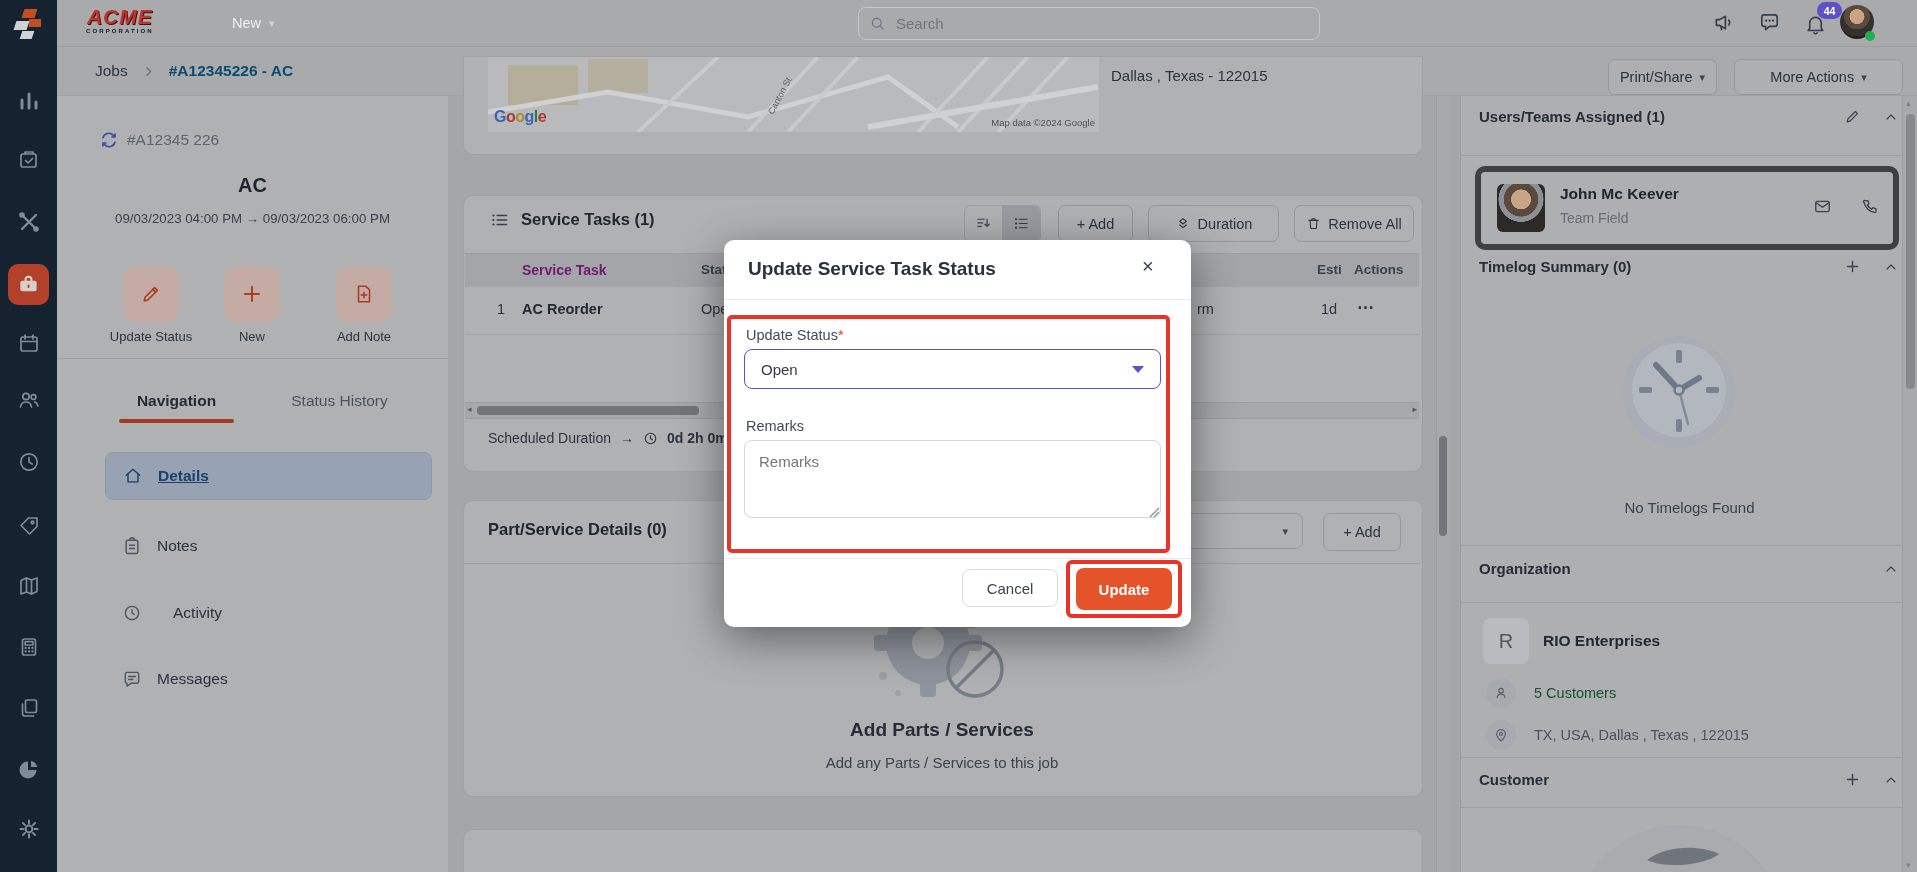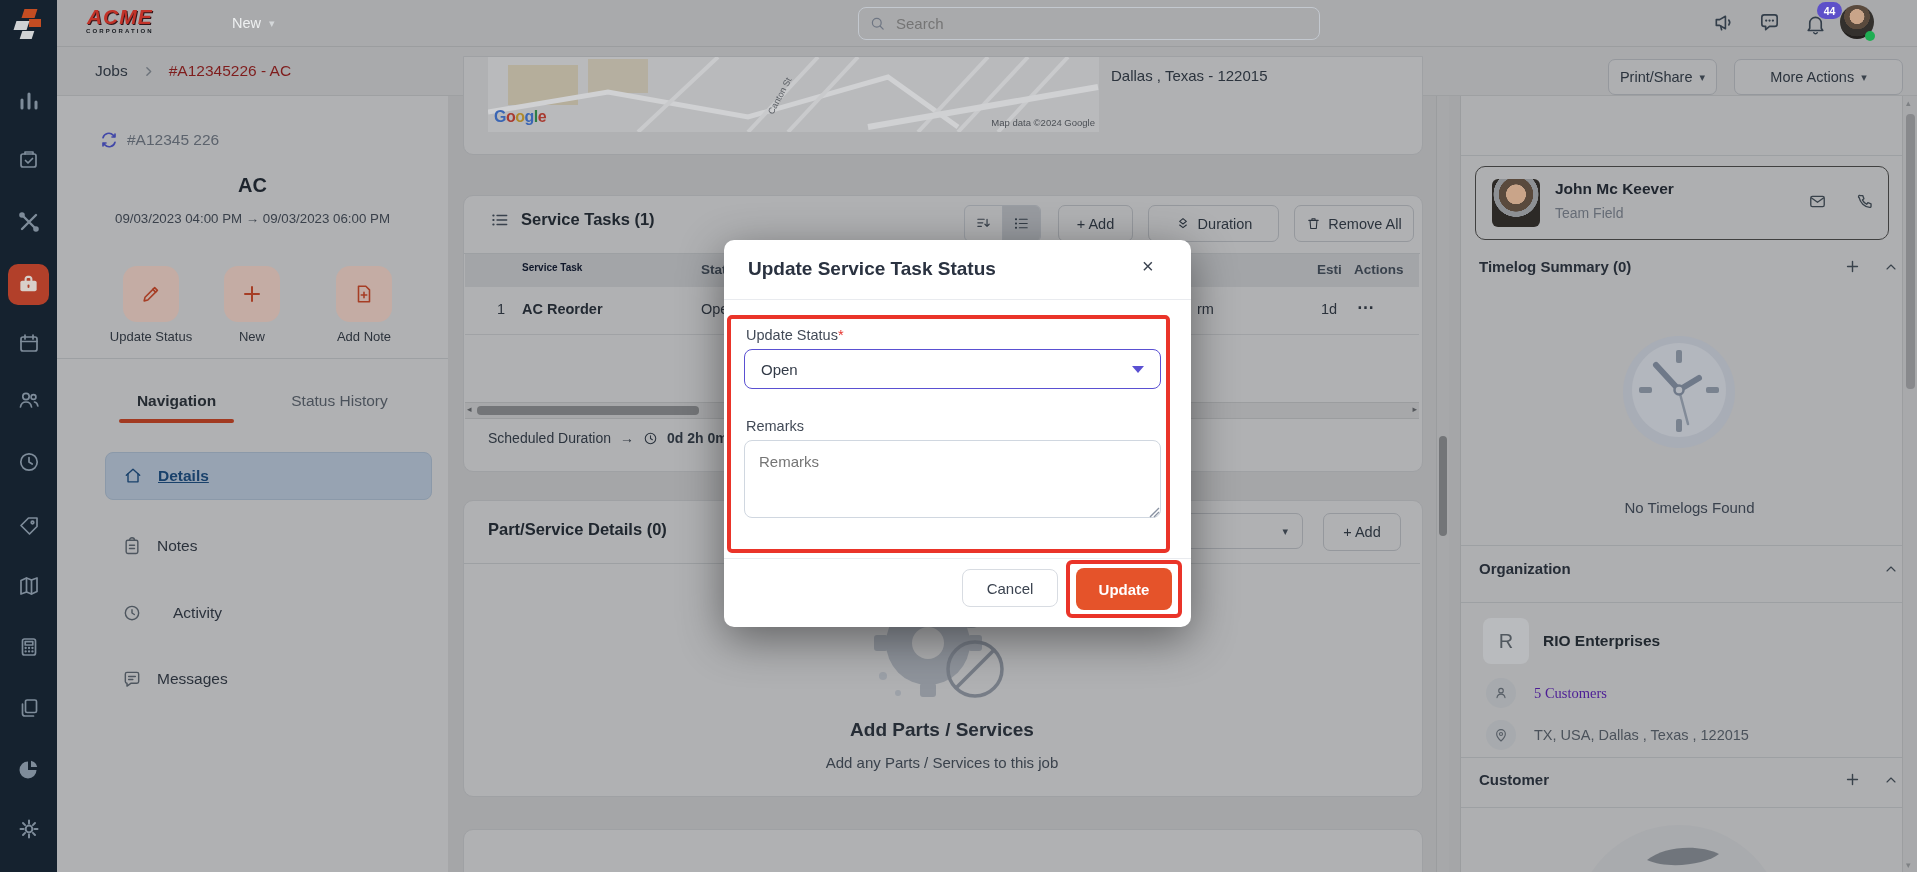--- a/index.html
+++ b/index.html
@@ -157,21 +157,21 @@
   </div>
 
   <div class="abs" style="left:57px;top:47px;width:1860px;height:48px;background:#a9aaac;border-bottom:1px solid #9ea0a2;">
     <div class="abs flex" style="left:38px;top:0;height:48px;gap:14px;">
       <span style="font-size:15.5px;color:#2d353f;cursor:pointer;">Jobs</span>
       <span class="ic" style="color:#6d737b;">
           <svg class="s" width="13" height="13" viewBox="0 0 24 24" style="stroke-width:2.6">
             <path d="M9 5l7 7-7 7"></path>
           </svg>
         </span>
-      <span style="font-size:15.5px;font-weight:400;color:#7f1d1d;">#A12345226 - AC</span>
+      <span style="font-size:15.5px;font-weight:700;color:#0c4a6e;">#A12345226 - AC</span>
     </div>
     <div class="abs btn" style="left:1551px;top:12px;width:107px;height:34px;cursor:pointer;">
       <span>Print/Share</span>
       <span class="caret">▾</span>
     </div>
     <div class="abs btn" style="left:1677px;top:12px;width:167px;height:34px;cursor:pointer;">
       <span>More Actions</span>
       <span class="caret">▾</span>
     </div>
   </div>
@@ -319,21 +319,21 @@
       </div>
       <div class="abs btn" style="left:830px;top:9px;width:118px;height:35px;background:#b0b1b3;cursor:pointer;">
         <svg class="s" width="15" height="15" viewBox="0 0 24 24">
             <path d="M4.5 7h15M9.5 7V4.5h5V7M6.5 7l1 13h9l1-13"></path>
           </svg>
         <span>Remove All</span>
       </div>
       <div class="divider" style="left:0;top:57px;width:956px;"></div>
 
       <div class="abs" style="left:1px;top:58px;width:954px;height:33px;background:#a3a5a8;">
-        <span class="abs" style="left:57px;top:8px;font-size:10px;font-weight:600;color:#0f172a;">Service Task</span>
+        <span class="abs" style="left:57px;top:8px;font-size:14px;font-weight:600;color:#701a75;">Service Task</span>
         <span class="abs" style="left:236px;top:8px;font-size:13.5px;font-weight:600;color:#39424d;">Status</span>
         <span class="abs" style="left:852px;top:8px;font-size:13.5px;font-weight:600;color:#39424d;">Esti</span>
         <span class="abs" style="left:889px;top:8px;font-size:13.5px;font-weight:600;color:#39424d;">Actions</span>
       </div>
 
       <div class="abs" style="left:1px;top:91px;width:954px;height:47px;border-bottom:1px solid #a0a2a5;cursor:pointer;">
         <span class="abs" style="left:32px;top:14px;font-size:14.5px;color:#2b323c;">1</span>
         <span class="abs" style="left:57px;top:14px;font-size:14.5px;font-weight:600;color:#232a33;">AC Reorder</span>
         <span class="abs" style="left:236px;top:14px;font-size:14.5px;color:#2b323c;">Open</span>
         <span class="abs" style="left:732px;top:14px;font-size:14.5px;color:#2b323c;">rm</span>
@@ -396,23 +396,34 @@
 
     <div class="abs card" style="left:15px;top:733px;width:958px;height:60px;"></div>
 
     <div class="abs" style="left:988px;top:0;width:12px;height:776px;background:#a7a8aa;border-left:1px solid #9b9d9f;">
       <div class="abs" style="left:2px;top:340px;width:8px;height:100px;background:#737578;border-radius:4px;cursor:grab;"></div>
     </div>
   </div>
 
   <div class="abs" style="left:1460px;top:96px;width:457px;height:776px;background:#aeafb1;border-left:1px solid #9b9d9f;">
 
+    <div class="abs flex" style="left:18px;top:12px;width:420px;justify-content:space-between;">
+      <span class="sechdr">Users/Teams Assigned (1)</span>
+      <span class="flex" style="gap:22px;color:#39424b;">
+        <svg class="s" width="17" height="17" viewBox="0 0 24 24" style="cursor:pointer;">
+            <path d="M4.5 19.5l1-4L16 5l3 3L8.5 18.5l-4 1z"></path>
+          </svg>
+        <svg class="s" width="16" height="16" viewBox="0 0 24 24" style="cursor:pointer;">
+            <path d="M6 15l6-6 6 6"></path>
+          </svg>
+      </span>
+    </div>
     <div class="divider" style="left:0;top:59px;width:457px;"></div>
 
-    <div class="abs" style="left:14px;top:70px;width:412px;height:72px;border:1px solid #404040;border-radius:10px;">
+    <div class="abs" style="left:14px;top:70px;width:412px;height:72px;border:6px solid #404040;border-radius:10px;">
       <div class="abs" style="left:16px;top:12px;width:48px;height:48px;border-radius:6px;
            background:radial-gradient(circle at 50% 32%, #c9a489 0 24%, #5a4a3d 25% 42%, #8d9094 43% 55%, #2c2926 56%);"></div>
       <div class="abs" style="left:79px;top:13px;font-size:15.5px;font-weight:700;color:#20262f;">John Mc Keever</div>
       <div class="abs" style="left:79px;top:38px;font-size:14px;color:#666c76;">Team Field</div>
       <span class="abs" style="left:332px;top:25px;color:#39424b;">
           <svg class="s" width="19" height="19" viewBox="0 0 24 24" style="cursor:pointer;">
             <rect x="3.5" y="5.5" width="17" height="13" rx="2"></rect>
             <path d="M4.5 7.5 12 13l7.5-5.5"></path>
           </svg>
         </span>
@@ -465,21 +476,21 @@
     </div>
     <div class="abs" style="left:82px;top:536px;font-size:15.5px;font-weight:700;color:#21282f;">RIO Enterprises</div>
 
     <div class="abs flex" style="left:25px;top:582px;gap:18px;">
       <span style="width:30px;height:30px;border-radius:50%;background:#a7aaae;display:flex;align-items:center;justify-content:center;color:#575e66;">
         <svg class="s" width="16" height="16" viewBox="0 0 24 24">
             <circle cx="12" cy="8.5" r="3.4"></circle>
             <path d="M6 19c.6-3.6 2.9-5.3 6-5.3s5.4 1.7 6 5.3"></path>
           </svg>
       </span>
-      <span style="font-size:14.5px;color:#4c1d95;font-family:Liberation Serif, serif;">5 Customers</span>
+      <span style="font-size:14.5px;color:#14532d;">5 Customers</span>
     </div>
     <div class="abs flex" style="left:25px;top:624px;gap:18px;">
       <span style="width:30px;height:30px;border-radius:50%;background:#a7aaae;display:flex;align-items:center;justify-content:center;color:#575e66;">
         <svg class="s" width="16" height="16" viewBox="0 0 24 24">
             <path d="M12 21s-6.5-6-6.5-10.5a6.5 6.5 0 1 1 13 0C18.5 15 12 21 12 21z"></path>
             <circle cx="12" cy="10.5" r="2.3"></circle>
           </svg>
       </span>
       <span style="font-size:14.5px;color:#4b525b;">TX, USA, Dallas , Texas , 122015</span>
     </div>

